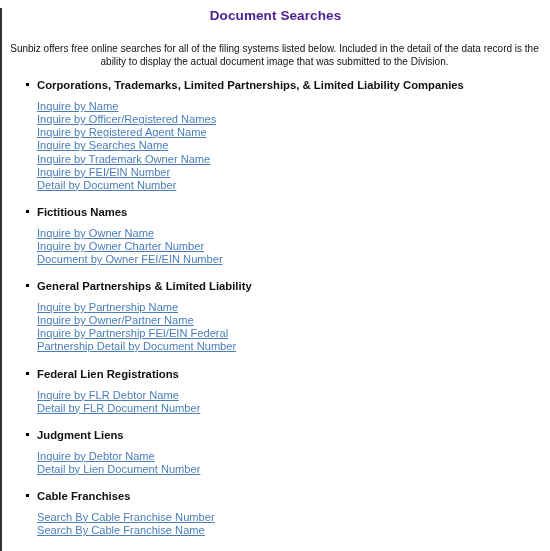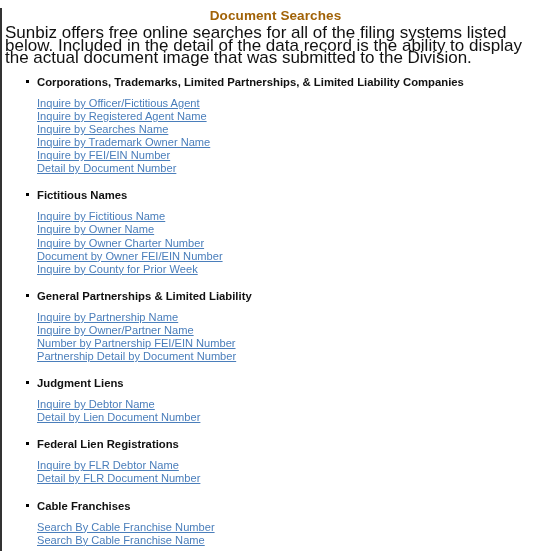--- a/index.html
+++ b/index.html
@@ -19,35 +19,35 @@
   .page {
     box-sizing: border-box;
     width: 550px;
     height: 551px;
     border-left: 2px solid #333333;
     padding: 0 4px 0 3px;
     background: #ffffff;
   }
   .page-title {
     text-align: center;
-    color: #a16207;
+    color: #4c1d95;
     font-size: 13.5px;
     font-weight: bold;
     margin: 8px 0 0 0;
     padding: 0;
     line-height: 15px;
     letter-spacing: 0.1px;
   }
   .intro {
-    font-size: 17px;
+    font-size: 10px;
     line-height: 12.6px;
     color: #111111;
-    margin: 4px 0 0 0;
+    margin: 20px 0 0 0;
     padding: 0 2px 0 0;
-    text-align: left;
+    text-align: center;
   }
   ul.sections {
     list-style: none;
     margin: 11px 0 0 0;
     padding: 0;
   }
   ul.sections > li.section {
     margin: 0 0 0 0;
     padding: 0 0 0 32px;
     position: relative;
@@ -97,63 +97,62 @@
 
   <h1 class="page-title">Document Searches</h1>
 
   <p class="intro">Sunbiz offers free online searches for all of the filing systems listed below. Included in the detail of the data record is the ability to display the actual document image that was submitted to the Division.</p>
 
   <ul class="sections">
       <li class="section">
         <span class="section-bullet"></span>
         <div class="section-heading">Corporations, Trademarks, Limited Partnerships, &amp; Limited Liability Companies</div>
         <ul class="link-list">
-          <li><a href="#" class="doc-link">Inquire by Officer/Fictitious Agent</a></li>
+          <li><a href="#" class="doc-link">Inquire by Name</a></li>
+          <li><a href="#" class="doc-link">Inquire by Officer/Registered Names</a></li>
           <li><a href="#" class="doc-link">Inquire by Registered Agent Name</a></li>
           <li><a href="#" class="doc-link">Inquire by Searches Name</a></li>
           <li><a href="#" class="doc-link">Inquire by Trademark Owner Name</a></li>
           <li><a href="#" class="doc-link">Inquire by FEI/EIN Number</a></li>
           <li><a href="#" class="doc-link">Detail by Document Number</a></li>
         </ul>
       </li>
       <li class="section">
         <span class="section-bullet"></span>
         <div class="section-heading">Fictitious Names</div>
         <ul class="link-list">
-          <li><a href="#" class="doc-link">Inquire by Fictitious Name</a></li>
           <li><a href="#" class="doc-link">Inquire by Owner Name</a></li>
           <li><a href="#" class="doc-link">Inquire by Owner Charter Number</a></li>
           <li><a href="#" class="doc-link">Document by Owner FEI/EIN Number</a></li>
-          <li><a href="#" class="doc-link">Inquire by County for Prior Week</a></li>
         </ul>
       </li>
       <li class="section">
         <span class="section-bullet"></span>
         <div class="section-heading">General Partnerships &amp; Limited Liability</div>
         <ul class="link-list">
           <li><a href="#" class="doc-link">Inquire by Partnership Name</a></li>
           <li><a href="#" class="doc-link">Inquire by Owner/Partner Name</a></li>
-          <li><a href="#" class="doc-link">Number by Partnership FEI/EIN Number</a></li>
+          <li><a href="#" class="doc-link">Inquire by Partnership FEI/EIN Federal</a></li>
           <li><a href="#" class="doc-link">Partnership Detail by Document Number</a></li>
+        </ul>
+      </li>
+      <li class="section">
+        <span class="section-bullet"></span>
+        <div class="section-heading">Federal Lien Registrations</div>
+        <ul class="link-list">
+          <li><a href="#" class="doc-link">Inquire by FLR Debtor Name</a></li>
+          <li><a href="#" class="doc-link">Detail by FLR Document Number</a></li>
         </ul>
       </li>
       <li class="section">
         <span class="section-bullet"></span>
         <div class="section-heading">Judgment Liens</div>
         <ul class="link-list">
           <li><a href="#" class="doc-link">Inquire by Debtor Name</a></li>
           <li><a href="#" class="doc-link">Detail by Lien Document Number</a></li>
-        </ul>
-      </li>
-      <li class="section">
-        <span class="section-bullet"></span>
-        <div class="section-heading">Federal Lien Registrations</div>
-        <ul class="link-list">
-          <li><a href="#" class="doc-link">Inquire by FLR Debtor Name</a></li>
-          <li><a href="#" class="doc-link">Detail by FLR Document Number</a></li>
         </ul>
       </li>
       <li class="section">
         <span class="section-bullet"></span>
         <div class="section-heading">Cable Franchises</div>
         <ul class="link-list">
           <li><a href="#" class="doc-link">Search By Cable Franchise Number</a></li>
           <li><a href="#" class="doc-link">Search By Cable Franchise Name</a></li>
         </ul>
       </li>

